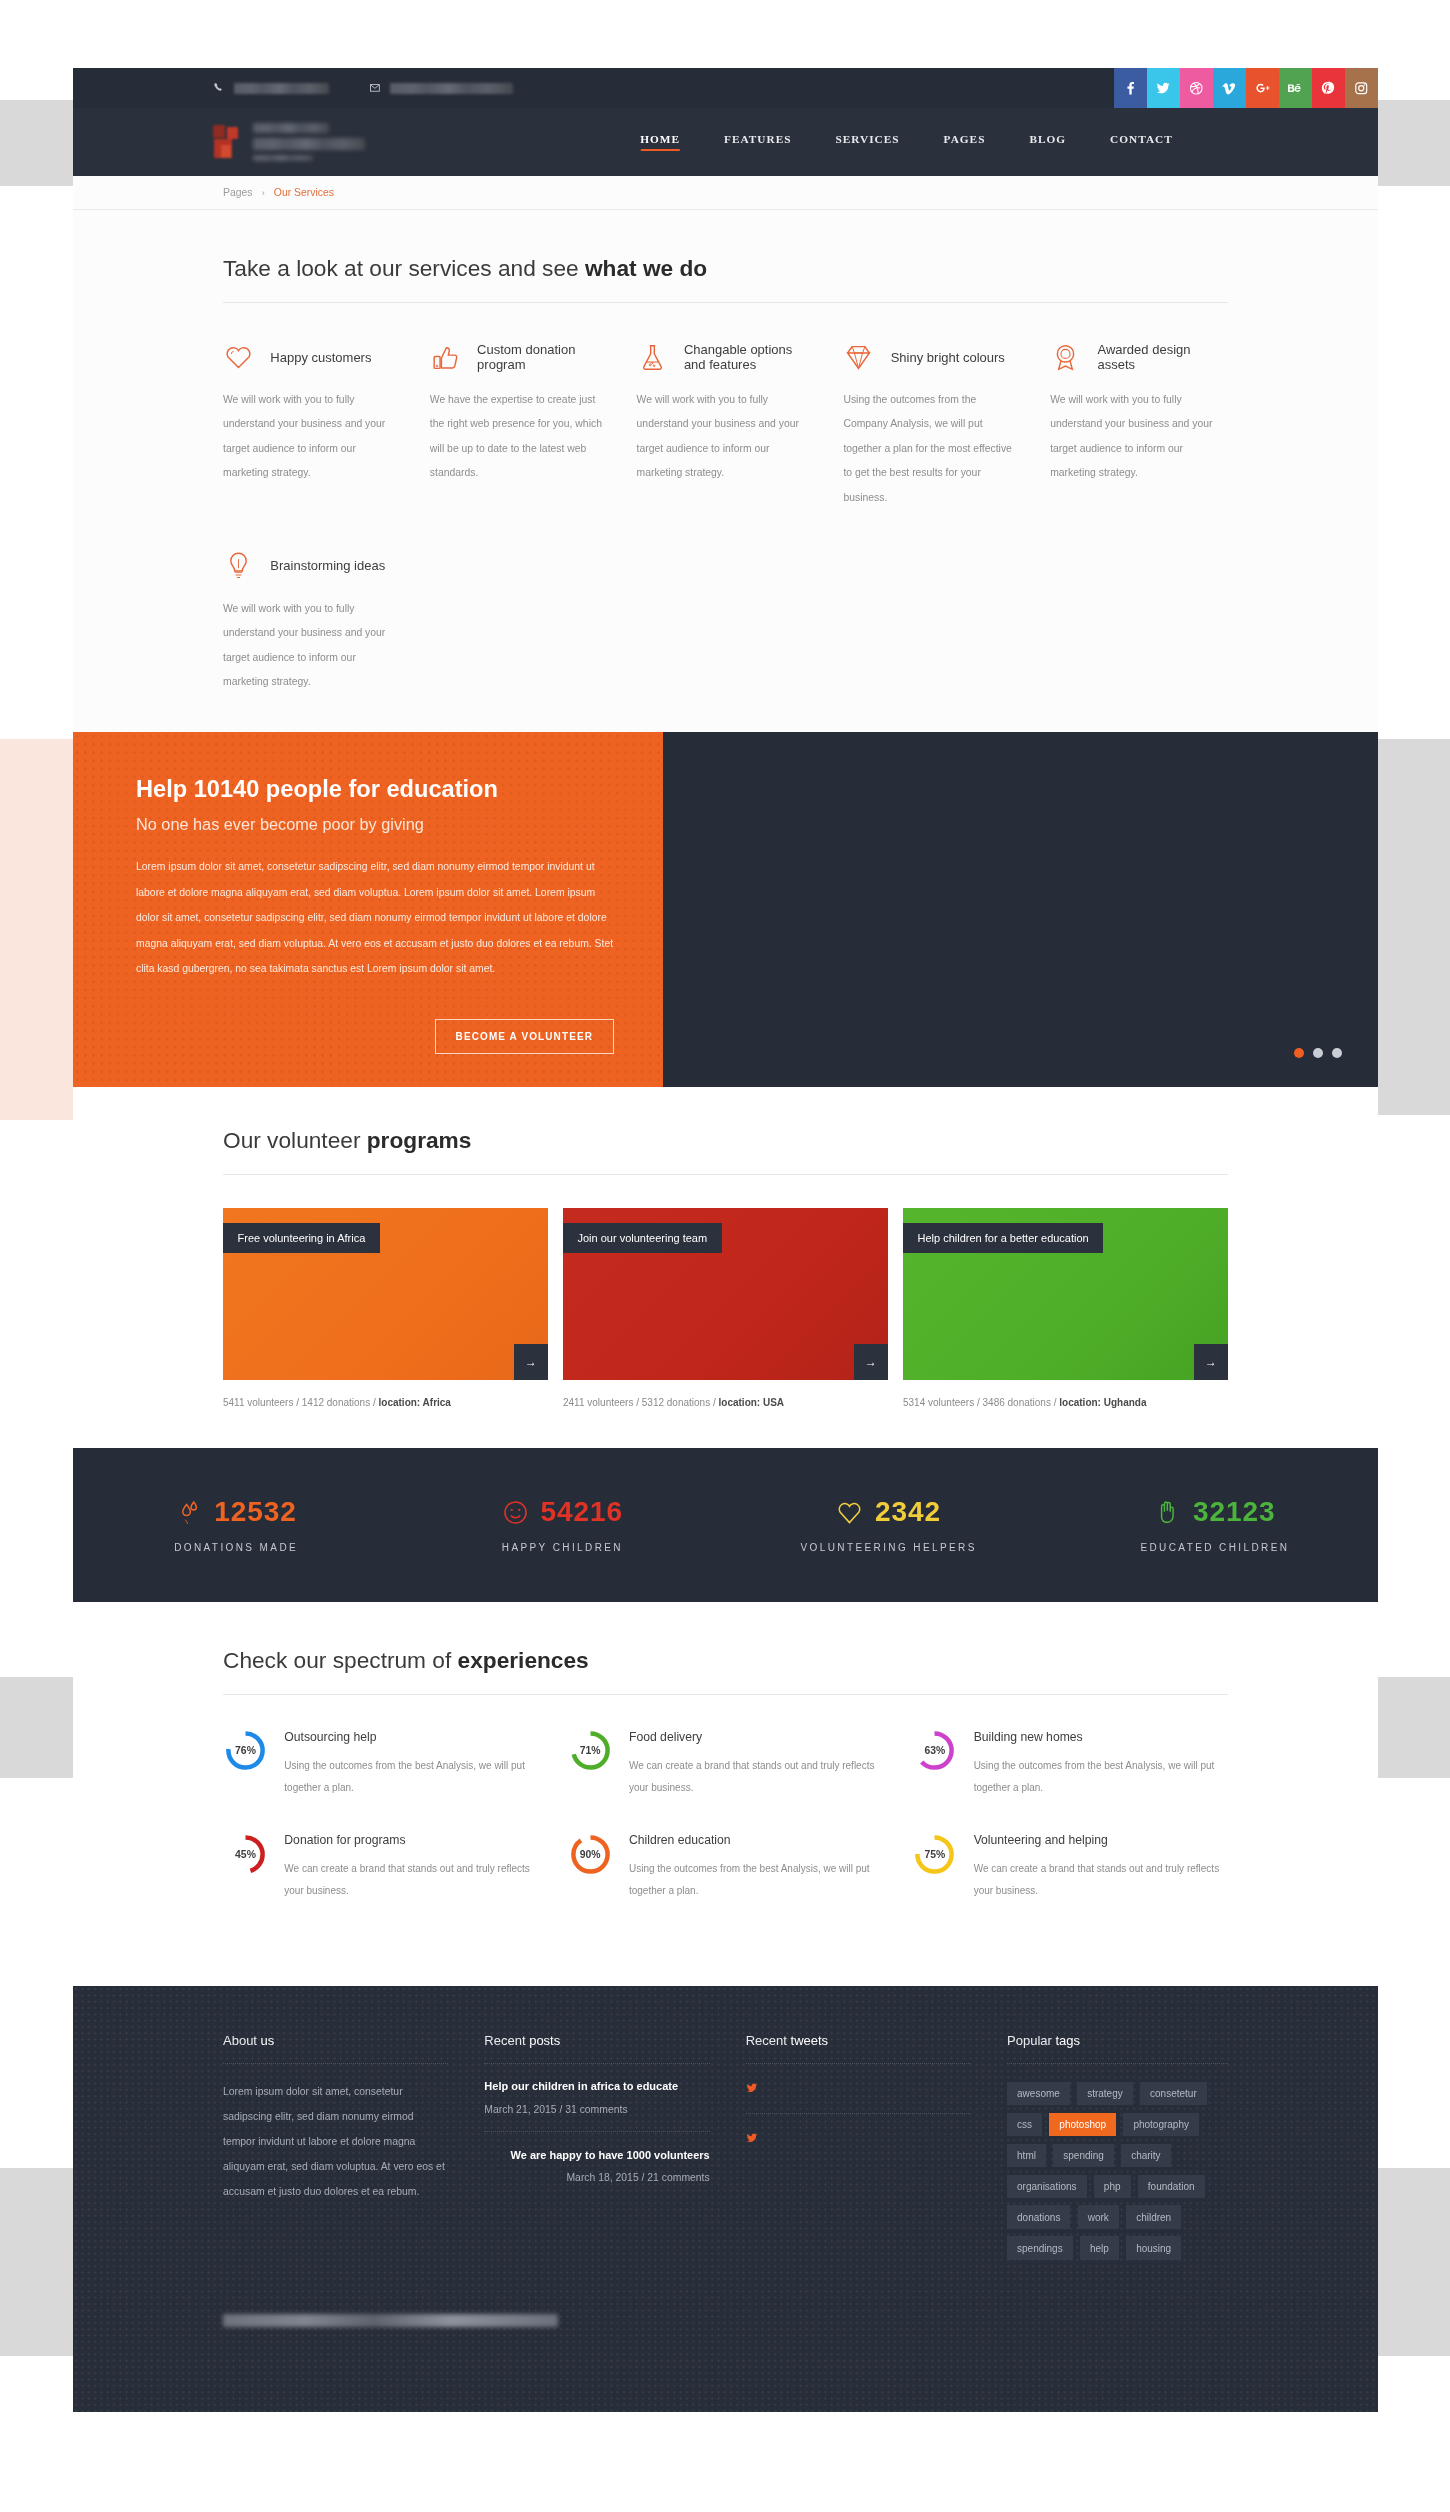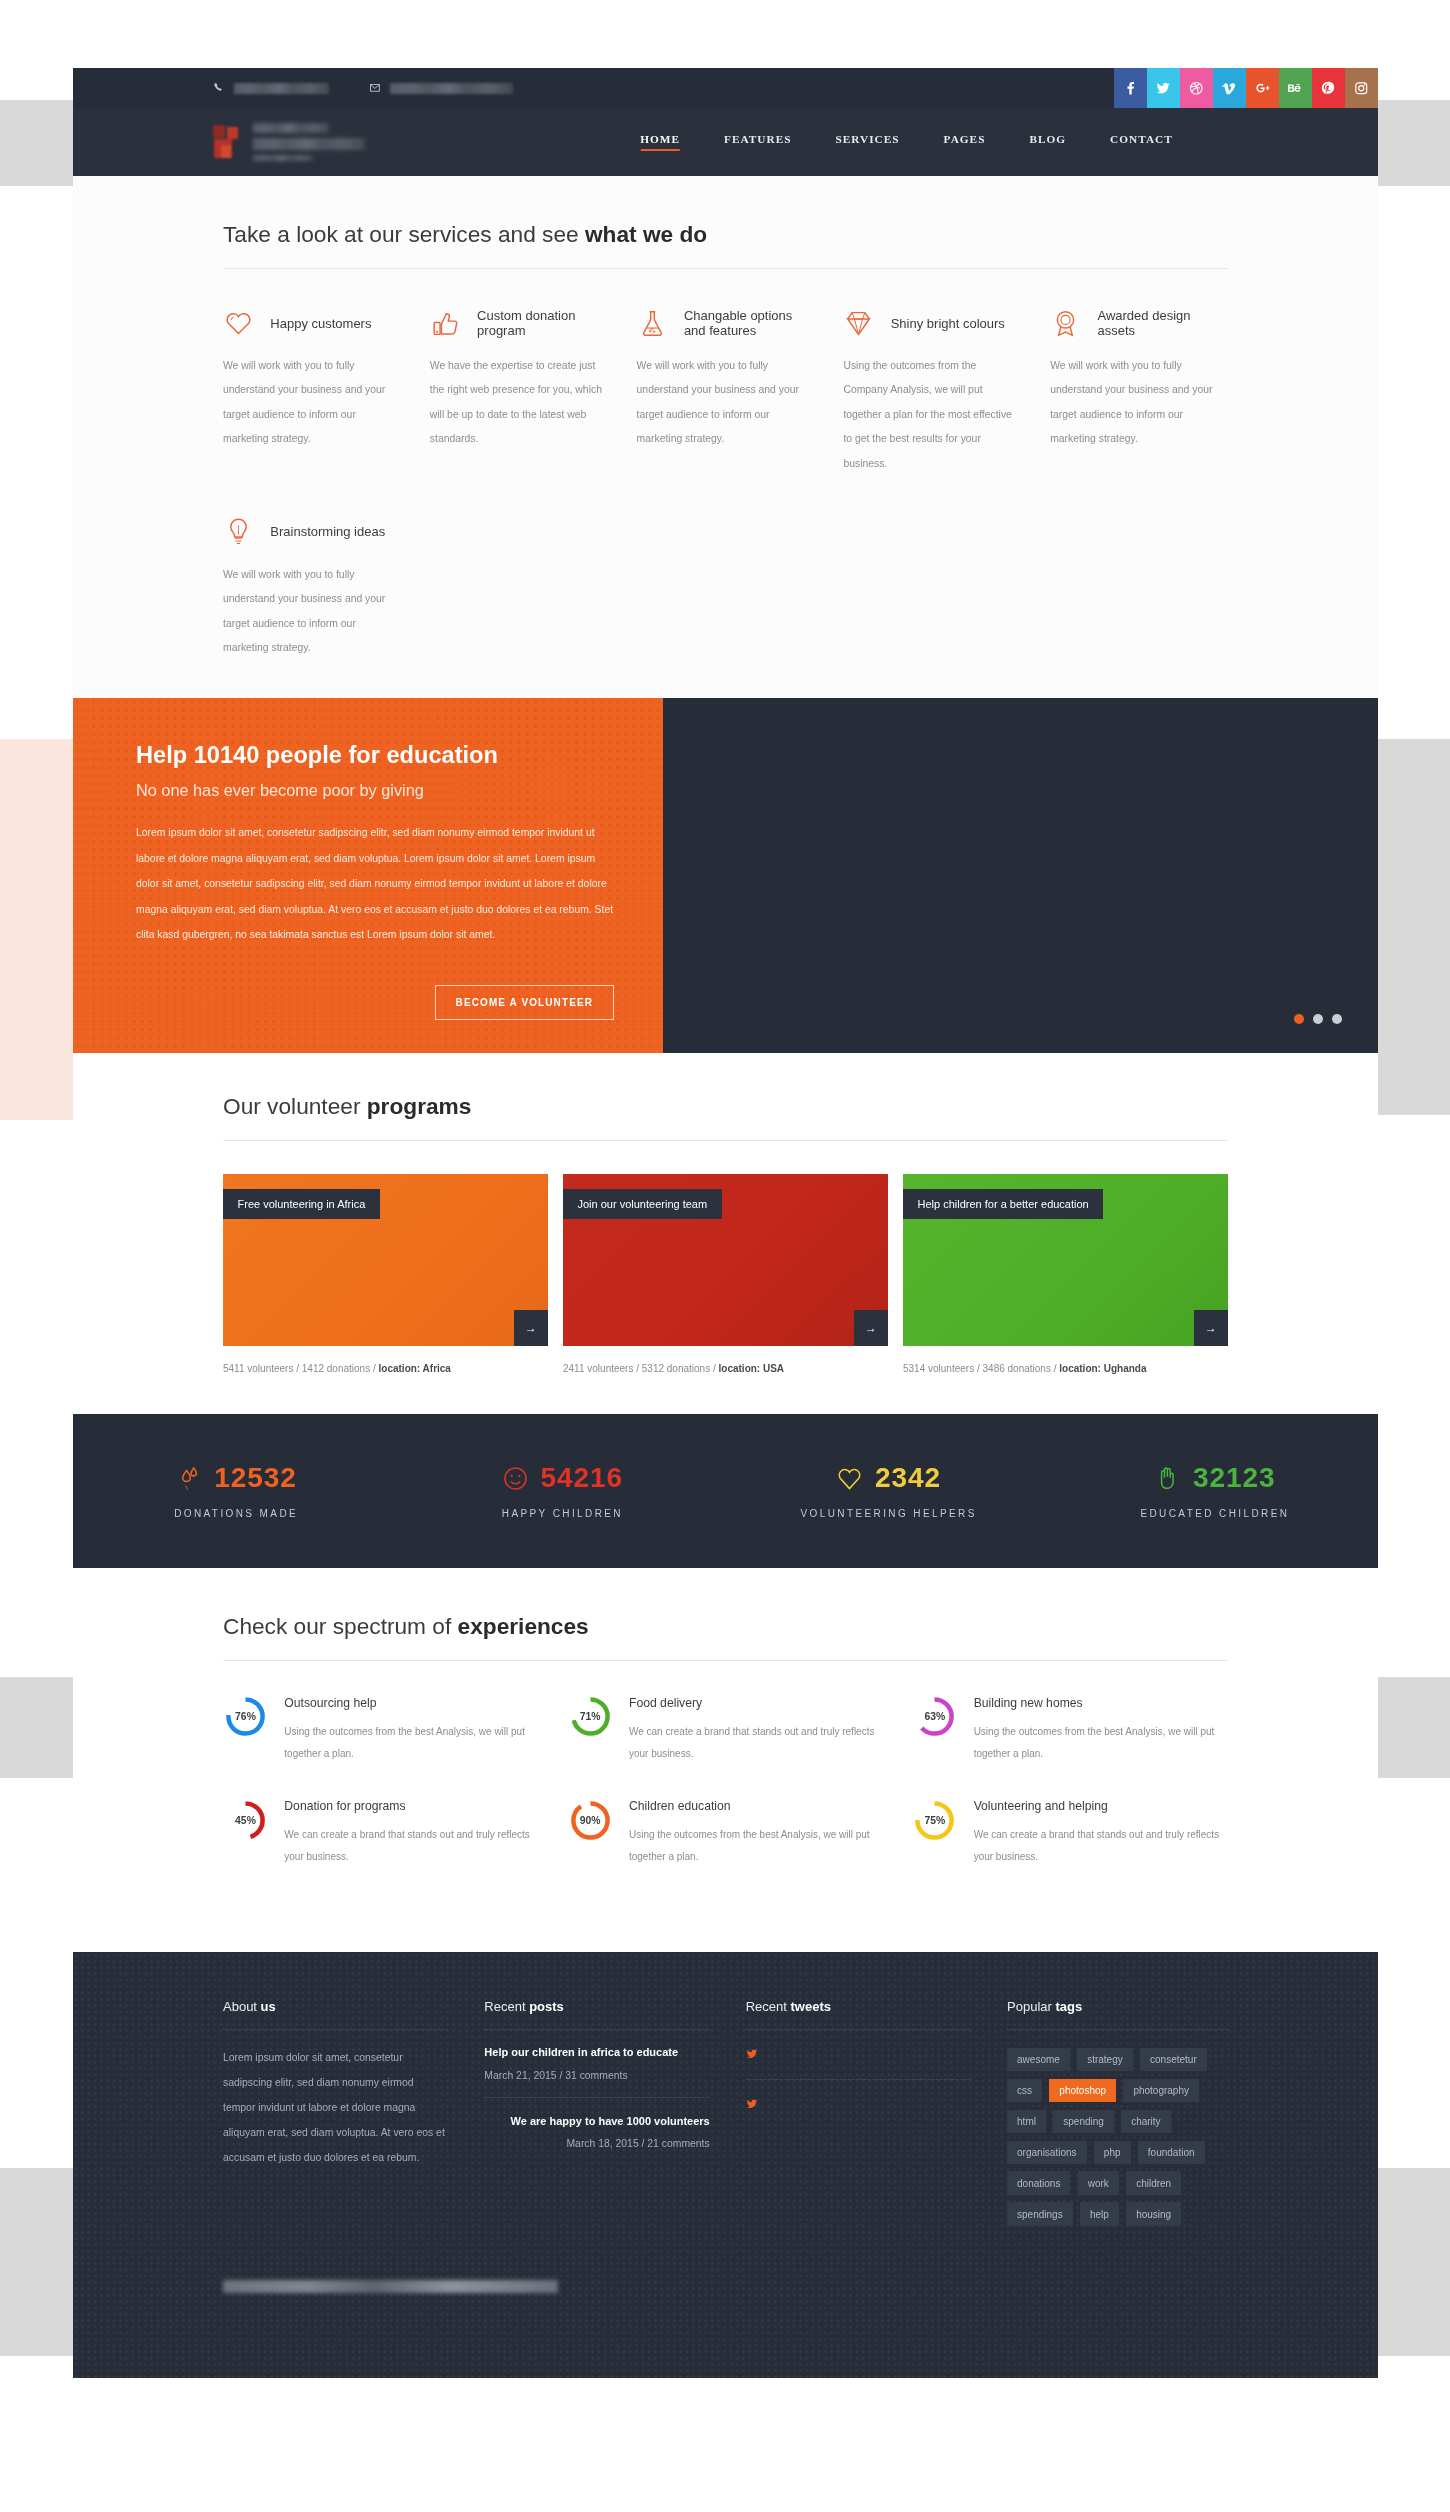--- a/index.html
+++ b/index.html
@@ -126,21 +126,21 @@
   .ring span { position:absolute; inset:0; display:flex; align-items:center; justify-content:center; font-size:10.4px; font-weight:bold; color:#3d3d3d; }
   .exp-name { font-size:12.2px; color:#3d3d3d; margin-top:1.8px; }
   .exp-desc { font-size:10px; color:#8d8d8d; line-height:2.2; margin-top:11px; }
 
   
   .footer { background:#272d39; padding:47px 150px 0 150px; position:relative; min-height:426px; }
   .footer-map { position:absolute; inset:0; opacity:.07;
     background-image:radial-gradient(#ffffff 0.9px, transparent 1px); background-size:6.3px 6.3px; }
   .footer-cols { display:grid; grid-template-columns:1.02fr 1.02fr 1.02fr 1fr; gap:36px; position:relative; }
   .fcol-title { font-size:13px; color:#e9ecef; font-weight:normal; padding-bottom:14.5px; border-bottom:0.9px dotted #4a515f; }
-  .fcol-title b { font-weight:bold; color:#fff; }
+  .fcol-title b { font-weight:normal; color:#fff; }
   .fabout { font-size:10.4px; color:#a7adb8; line-height:2.4; margin-top:16.3px; }
   .fpost { padding:16.3px 0; border-bottom:0.9px dotted #4a515f; }
   .fpost:last-child { border-bottom:none;text-align:right; }
   .fpost-t { font-size:11px; color:#fff; font-weight:bold; cursor:pointer; }
   .fpost-m { font-size:10.4px; color:#a7adb8; margin-top:11.8px; }
   .ftweet { padding:16.3px 0; border-bottom:0.9px dotted #4a515f; display:flex; gap:11px; }
   .ftweet:last-child { border-bottom:none; }
   .tw-ic { color:#ee5b25; font-size:11.8px; flex:0 0 12.7px; margin-top:1.8px; }
   .tw-lines { flex:1; }
   .tw-lines .ln { height:10px; margin-bottom:6.3px; filter:blur(1.6px); border-radius:0.9px; }
@@ -252,20 +252,27 @@
     <div class="nav">
       <div class="nav-item active">HOME</div>
       <div class="nav-item">FEATURES</div>
       <div class="nav-item">SERVICES</div>
       <div class="nav-item">PAGES</div>
       <div class="nav-item">BLOG</div>
       <div class="nav-item">CONTACT</div>
     </div>
   </div>
 
+  <div class="crumbbar">
+    <div class="crumb">
+      <span>Pages</span>
+      <span class="sep">›</span>
+      <span class="cur">Our Services</span>
+    </div>
+  </div>
 
   <div class="services">
     <h2 class="sec-title">
       <span>Take a look at our services and see </span><b>what we do</b>
     </h2>
     <div class="svc-grid">
       <div class="svc">
         <div class="svc-head">
           <span class="svc-icon">
               <svg viewBox="0 0 32 32">

